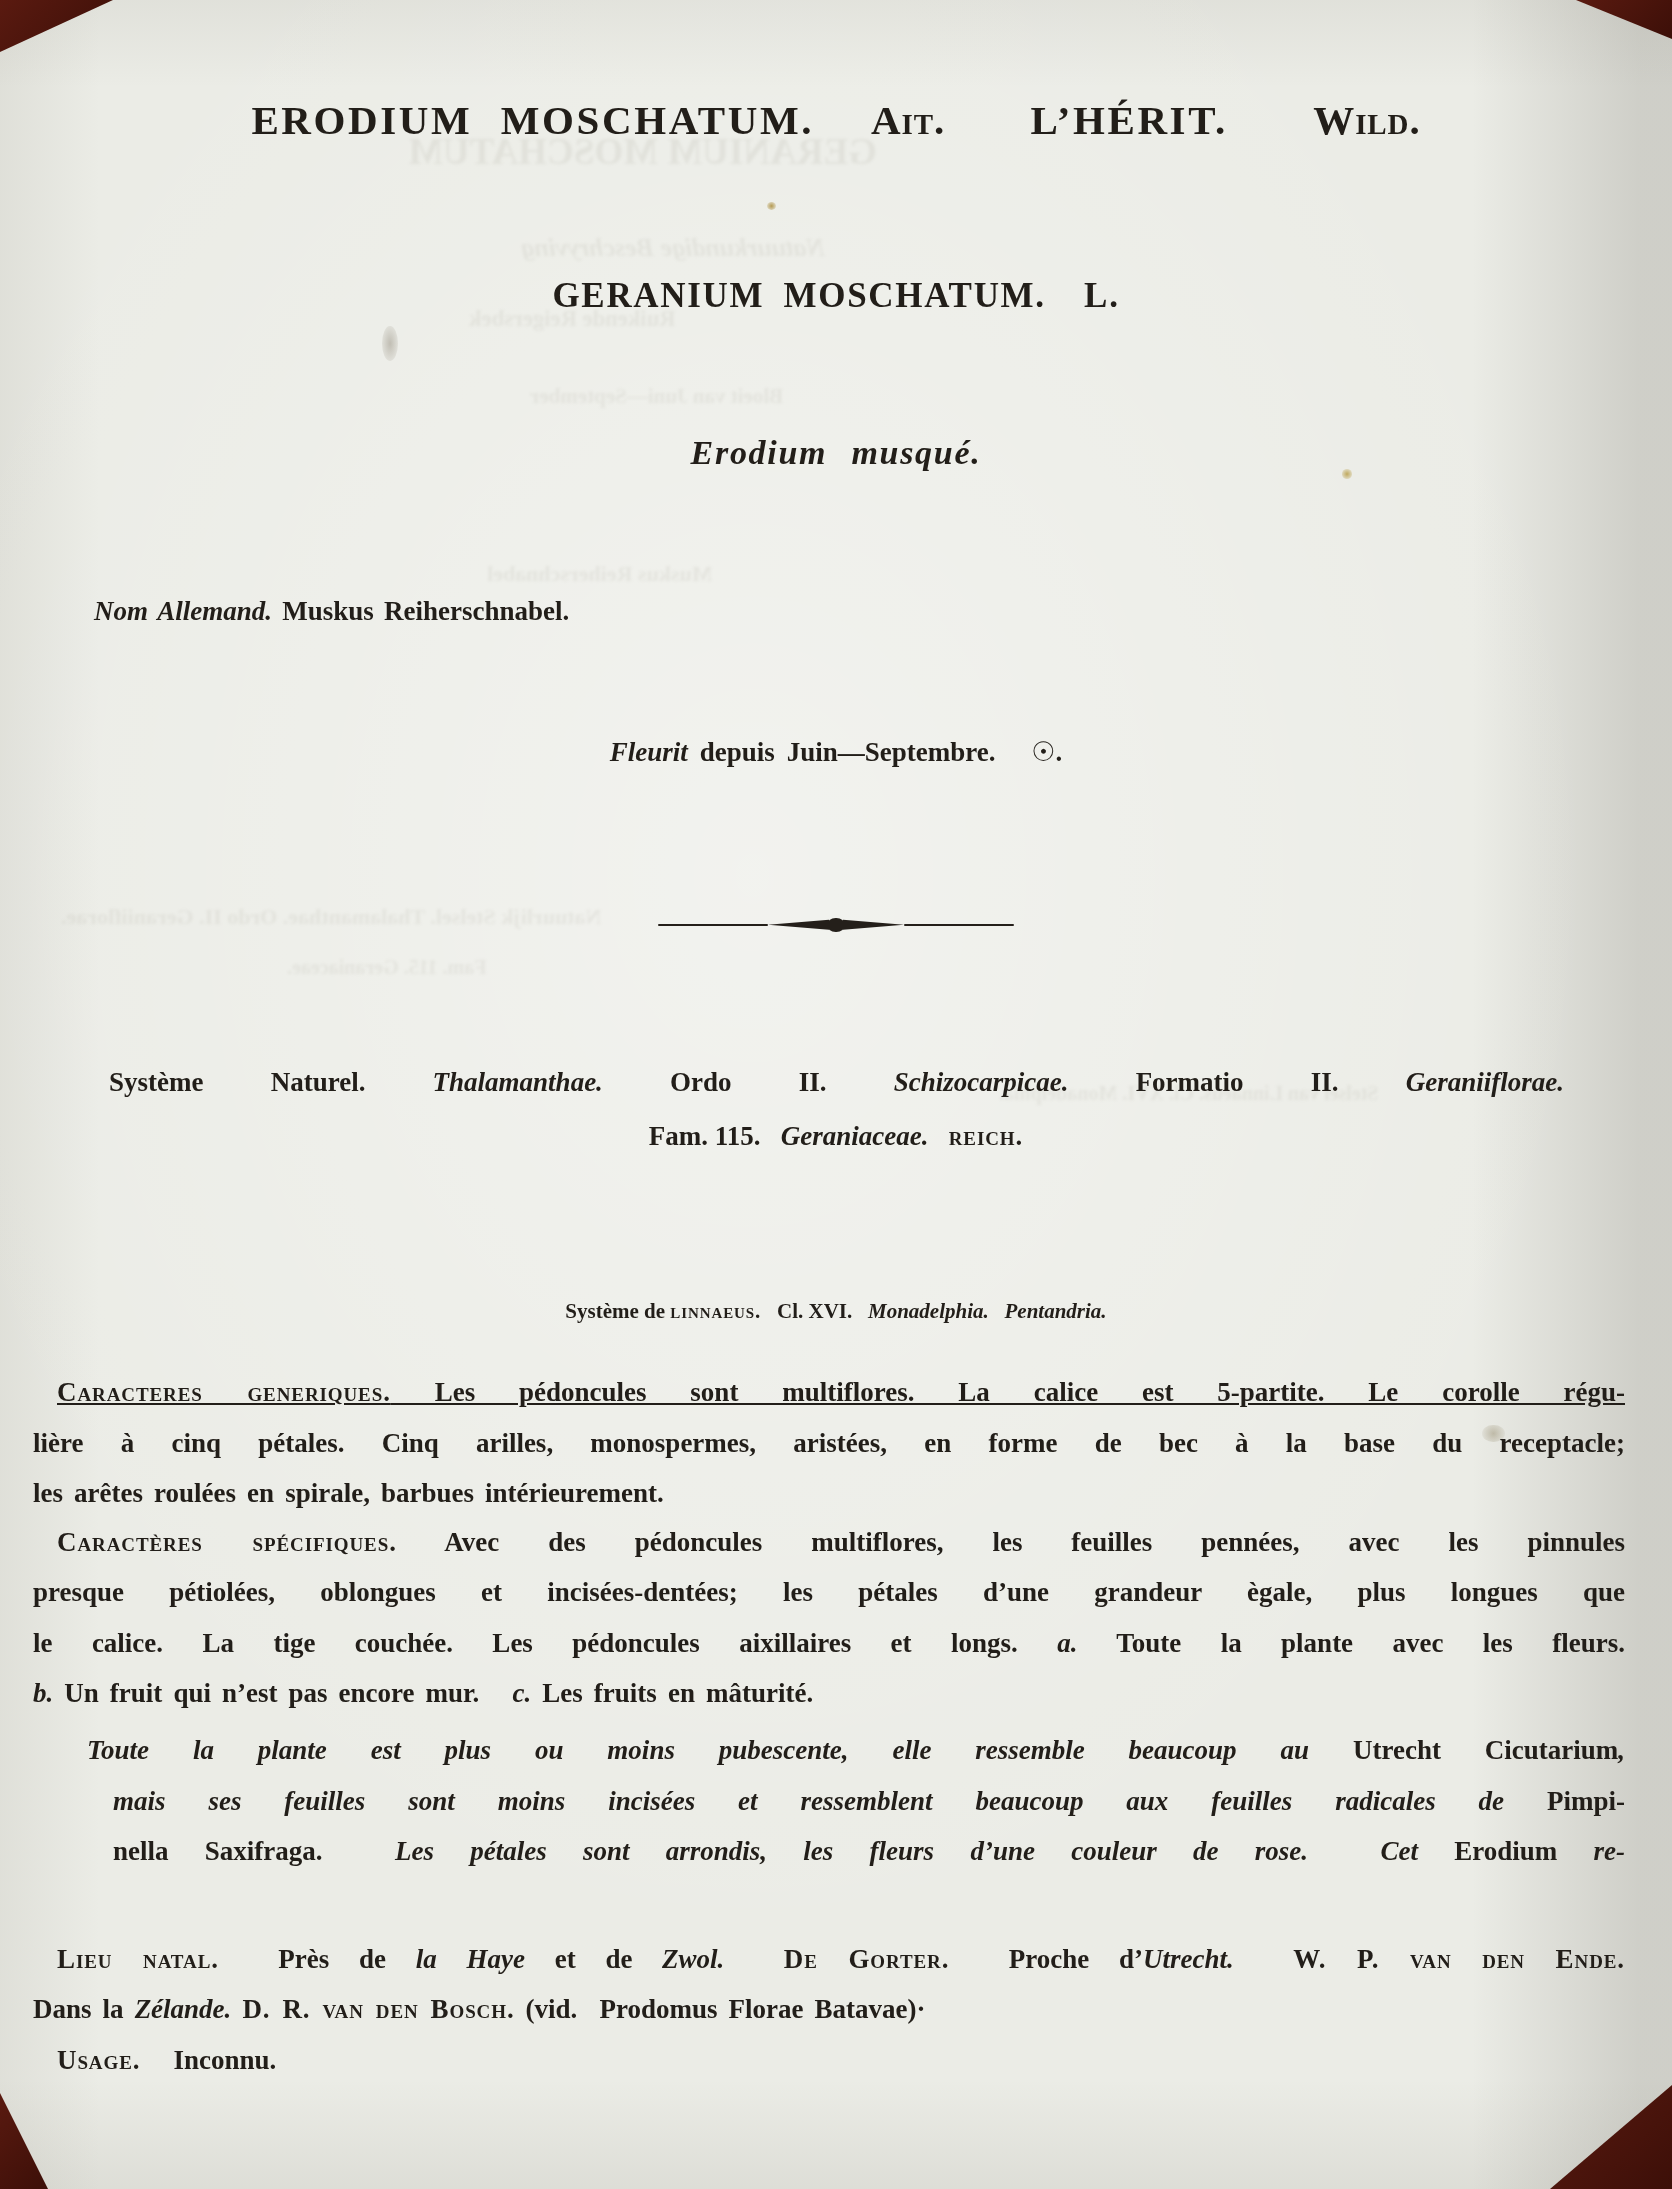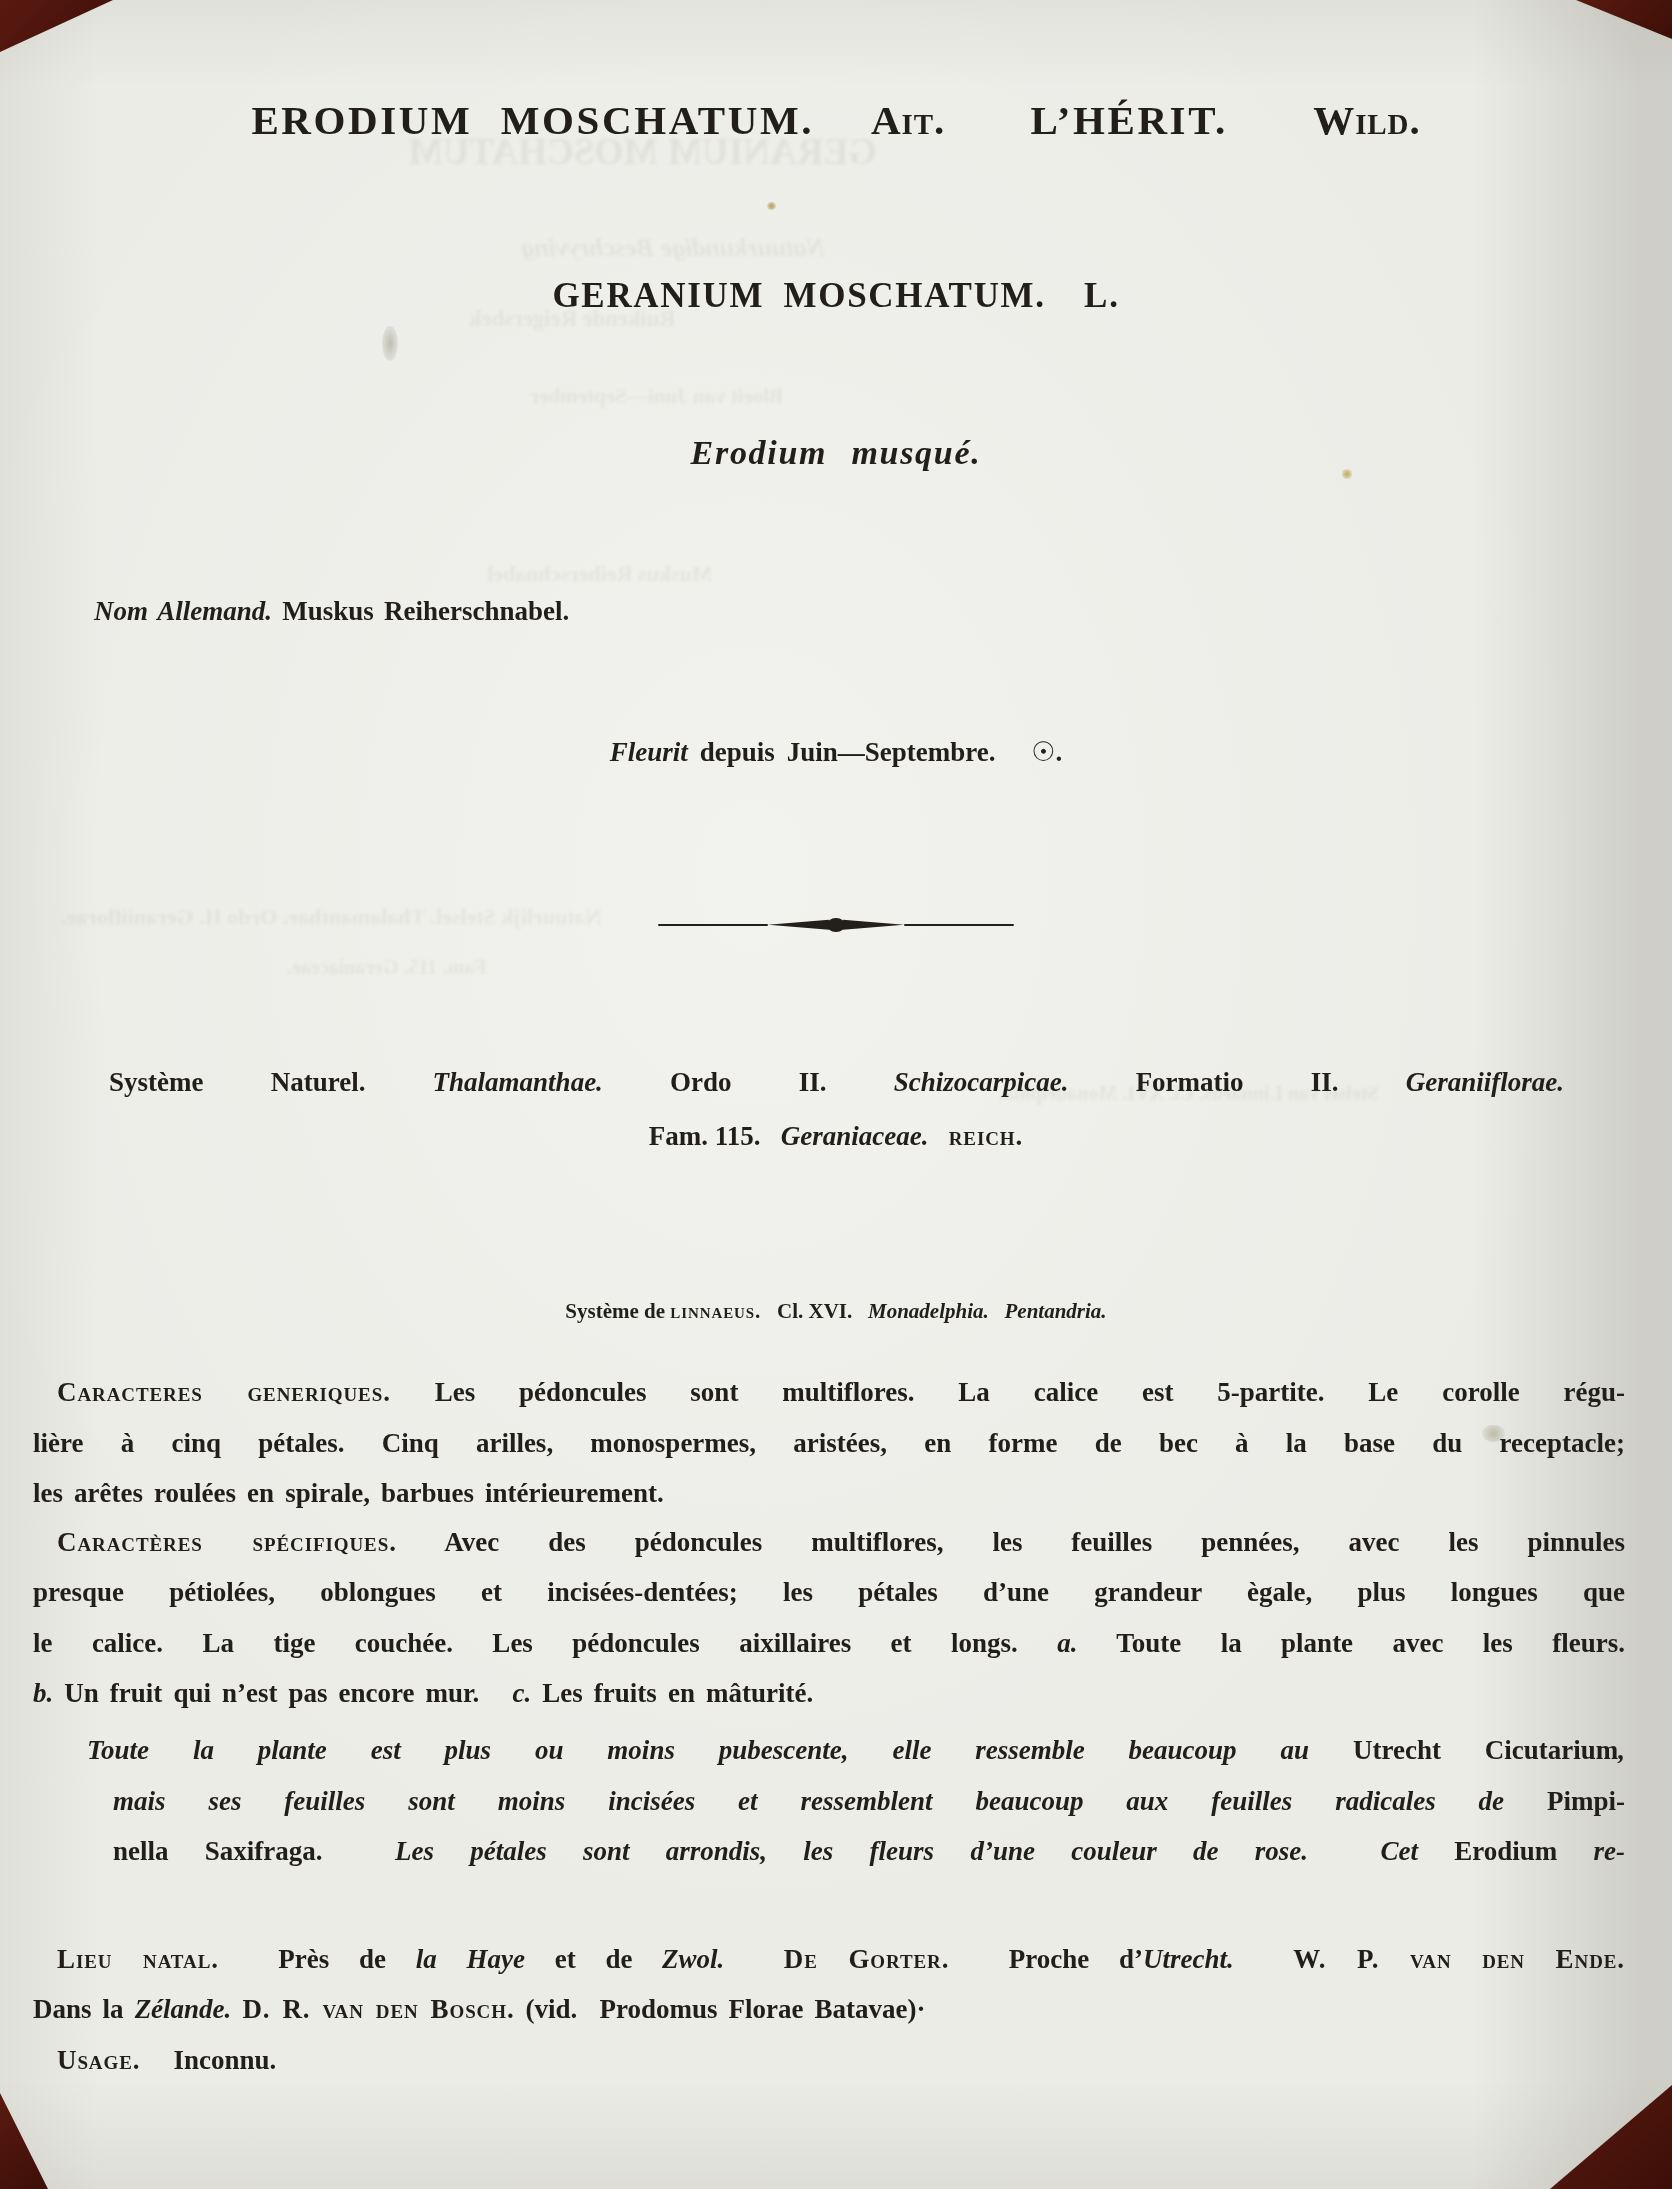--- a/index.html
+++ b/index.html
@@ -76,21 +76,21 @@
     <span class="lensL"></span>
     <span class="dot"></span>
     <span class="lensR"></span>
     <span class="dline"></span>
   </div>
 
   <div class="abs seg-line jl" style="top:1067px;left:109px;width:1455px;font-size:27px;"><span class="s-b">Système Naturel. </span><span class="s-bi">Thalamanthae. </span><span class="s-b">Ordo II. </span><span class="s-bi">Schizocarpicae. </span><span class="s-b">Formatio II. </span><span class="s-bi">Geraniiflorae.</span></div>
   <div class="abs center-line seg-line" style="top:1121px;font-size:27px;"><span class="s-b">Fam. 115.   </span><span class="s-bi">Geraniaceae.</span><span class="s-b">   </span><span class="s-sc">reich.</span></div>
   <div class="abs center-line seg-line" style="top:1251px;font-size:21px;margin-top:48px;"><span class="s-b">Système de </span><span class="s-sc">linnaeus.</span><span class="s-b">   Cl. XVI.   </span><span class="s-bi">Monadelphia.</span><span class="s-b">   </span><span class="s-bi">Pentandria.</span></div>
 
-  <div class="abs seg-line body-line jl" style="top:1377px;text-indent:24px;"><span class="s-sc">Caracteres generiques.</span><span class="s-b"> Les pédoncules sont multiflores. La calice est 5-partite. Le corolle régu-</span></div>
+  <div class="abs seg-line body-line jl" style="top:1377px;text-indent:24px;text-decoration:underline;"><span class="s-sc">Caracteres generiques.</span><span class="s-b"> Les pédoncules sont multiflores. La calice est 5-partite. Le corolle régu-</span></div>
   <div class="abs seg-line body-line jl" style="top:1428px;"><span class="s-b">lière à cinq pétales. Cinq arilles, monospermes, aristées, en forme de bec à la base du receptacle;</span></div>
   <div class="abs seg-line body-line ll" style="top:1478px;"><span class="s-b">les arêtes roulées en spirale, barbues intérieurement.</span></div>
 
   <div class="abs seg-line body-line jl" style="top:1527px;text-indent:24px;"><span class="s-sc">Caractères spécifiques.</span><span class="s-b"> Avec des pédoncules multiflores, les feuilles pennées, avec les pinnules</span></div>
   <div class="abs seg-line body-line jl" style="top:1628px;"><span class="s-b">le calice. La tige couchée. Les pédoncules aixillaires et longs. </span><span class="s-bi">a.</span><span class="s-b"> Toute la plante avec les fleurs.</span></div>
   <div class="abs seg-line body-line jl" style="top:1577px;"><span class="s-b">presque pétiolées, oblongues et incisées-dentées; les pétales d’une grandeur ègale, plus longues que</span></div>
   <div class="abs seg-line body-line ll" style="top:1678px;white-space:pre-wrap;"><span class="s-bi">b.</span><span class="s-b"> Un fruit qui n’est pas encore mur.   </span><span class="s-bi">c.</span><span class="s-b"> Les fruits en mâturité.</span></div>
 
   <div class="abs seg-line body-line jl" style="top:1735px;text-indent:54px;"><span class="s-bi">Toute la plante est plus ou moins pubescente, elle ressemble beaucoup au </span><span class="s-b">Utrecht Cicutarium</span><span class="s-bi">,</span></div>
   <div class="abs seg-line body-line jl" style="top:1836px;text-indent:80px;white-space:pre-wrap;"><span class="s-b">nella Saxifraga.</span><span class="s-bi">  Les pétales sont arrondis, les fleurs d’une couleur de rose.  Cet </span><span class="s-b">Erodium</span><span class="s-bi"> re-</span></div>

